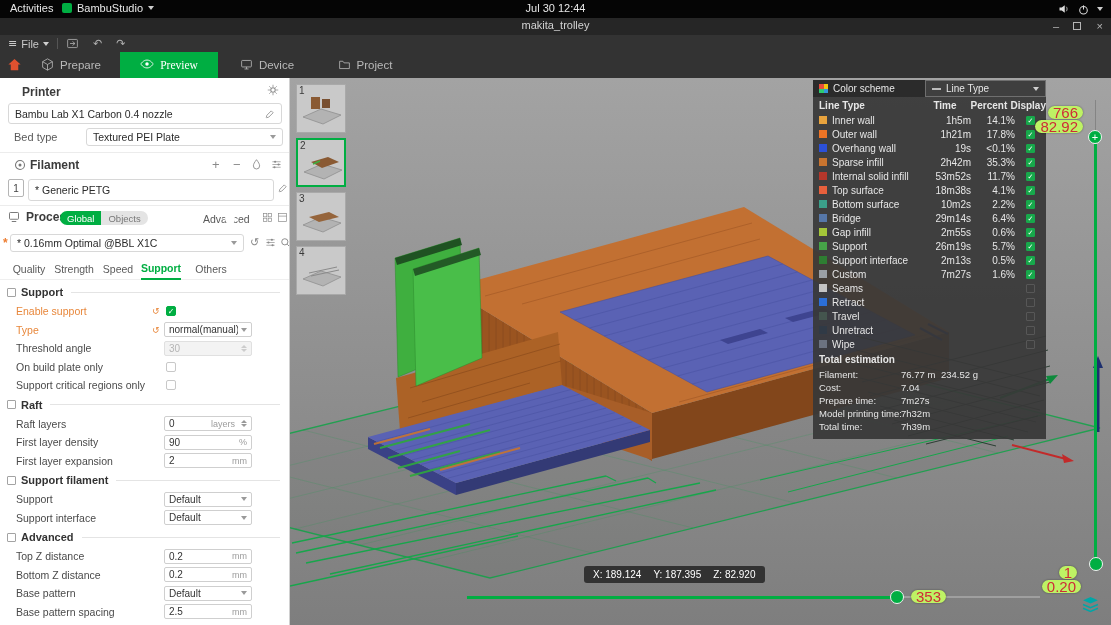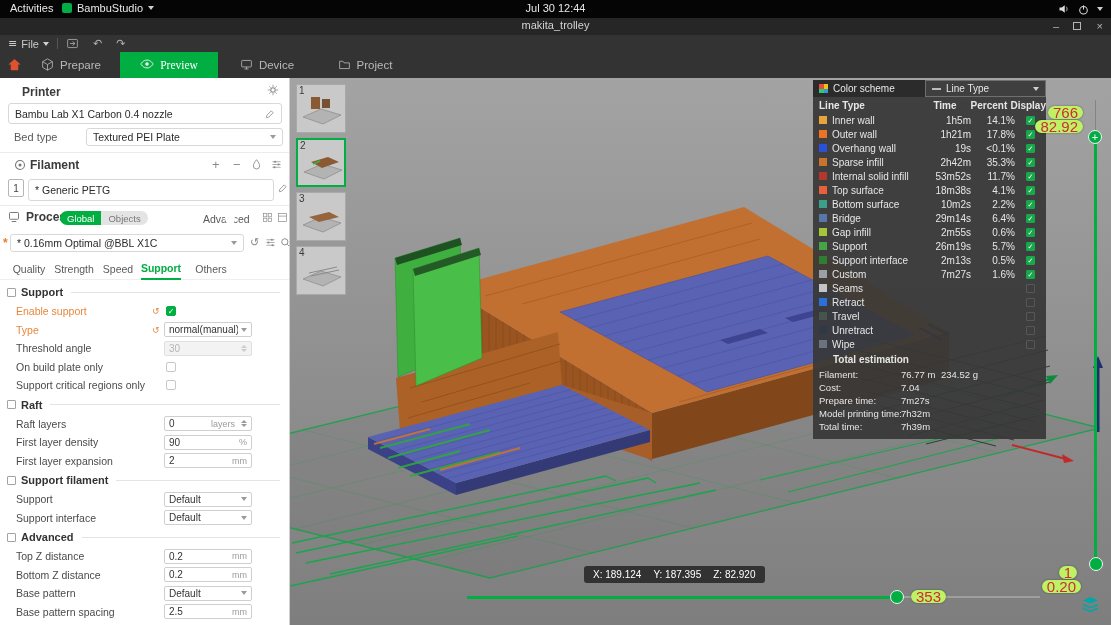--- a/index.html
+++ b/index.html
@@ -100,21 +100,21 @@
 .c-disp{flex:1;text-align:center}
 .lg-row{display:flex;height:14px;align-items:center}
 .sw{width:8px;height:8px;margin-left:6px;display:inline-block}
 .lg-name{width:98px;padding-left:5px;white-space:nowrap;overflow:hidden}
 .lg-time{width:46px;text-align:right}
 .lg-pct{width:44px;text-align:right}
 .lg-disp{flex:1;display:flex;justify-content:center}
 .lgcb{width:9px;height:9px;border-radius:1px;background:#3E3E3E;border:1px solid #575757;font-size:7px;line-height:8px;text-align:center;color:#fff}
 .lgcb.on{background:#17A84B;border-color:#17A84B}
 .lg-total{padding:3px 0 5px}
-.lg-tt{font-weight:bold;height:15px;padding-left:20px}
+.lg-tt{font-weight:bold;height:15px;padding-left:6px}
 .lg-trow{position:relative;height:13px;font-size:9.5px}
 .tl{position:absolute;left:6px}
 .tv{position:absolute;left:88px}
 .tv2{position:absolute;left:128px}
 
 .vbox{position:absolute;background:#bef264;border-radius:7px;color:#CE2B37;font-size:15px;height:13px;line-height:13px;padding:0 5px;box-shadow:0 0 2px rgba(0,0,0,.45)}
 .handle{position:absolute;width:14px;height:14px;border-radius:50%;background:#00AE42;border:1px solid #F2F2F2;color:#fff;font-size:11px;line-height:12px;text-align:center}
 #vtrack{position:absolute;left:1095px;top:100px;width:1px;height:470px;background:rgba(110,110,110,.55)}
 #vtrack-green{position:absolute;left:1094px;top:144px;width:3px;height:418px;background:#00AE42}
 #htrack{position:absolute;left:467px;top:596px;width:573px;height:2px;background:rgba(180,180,180,.6)}

